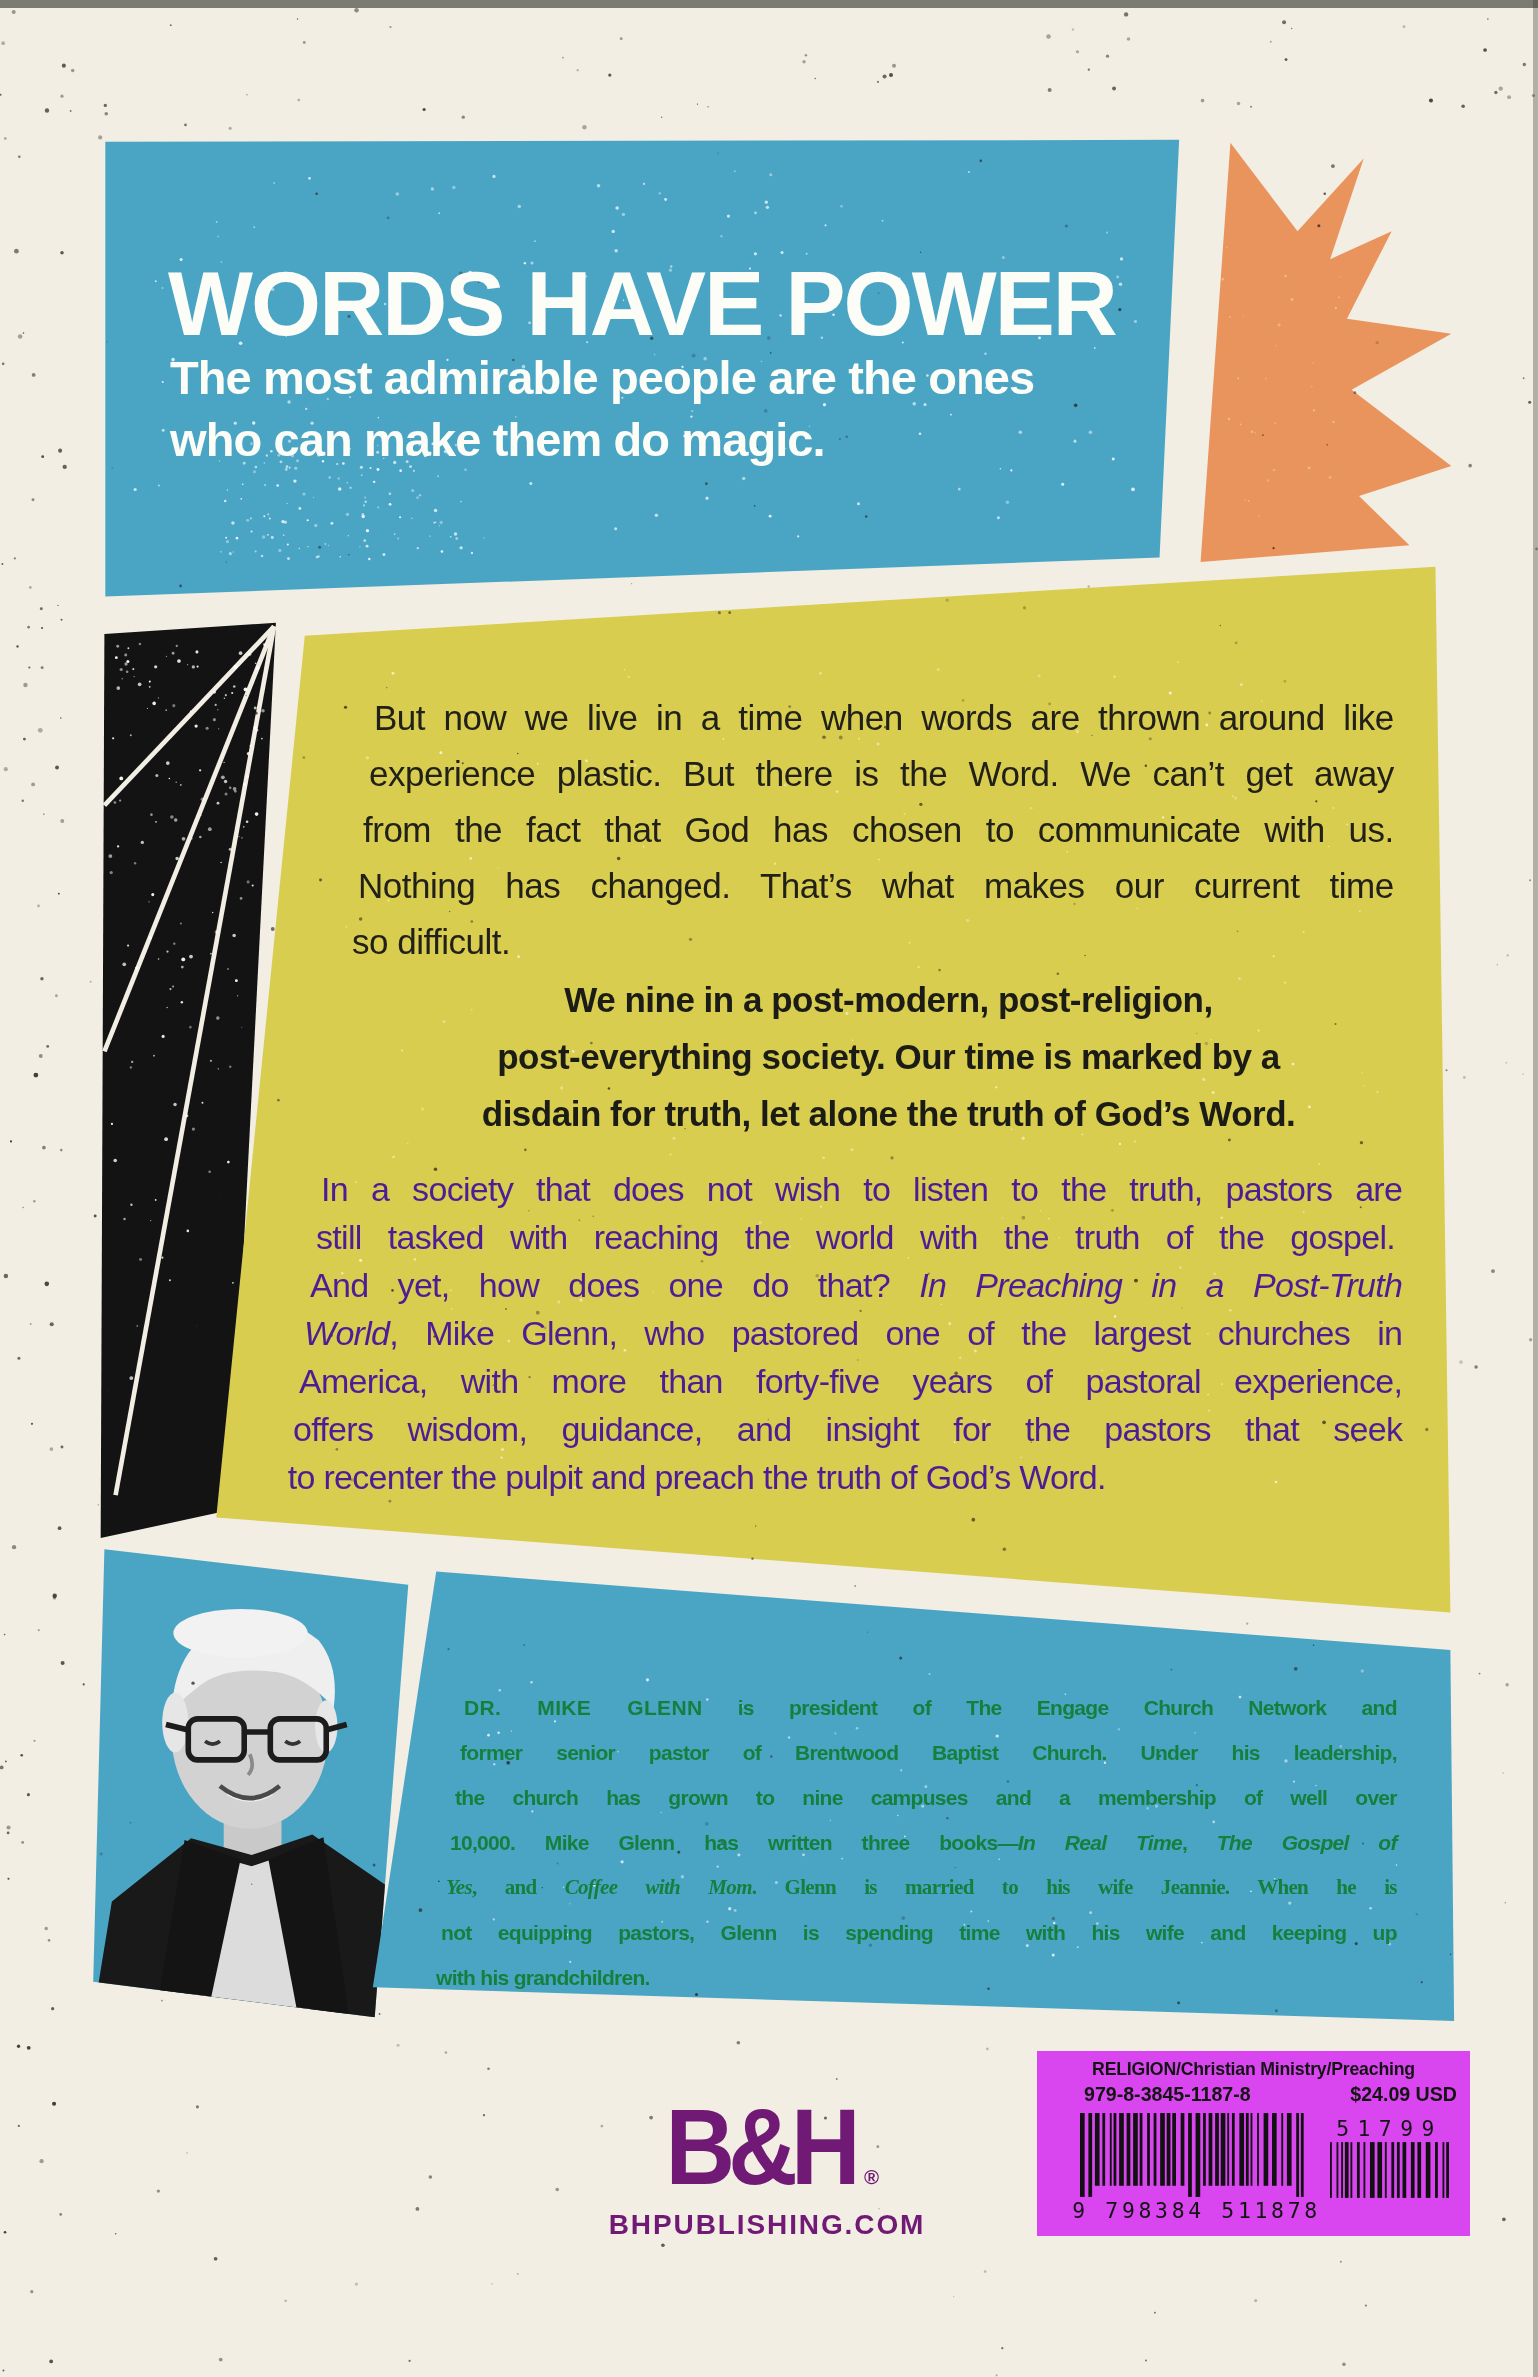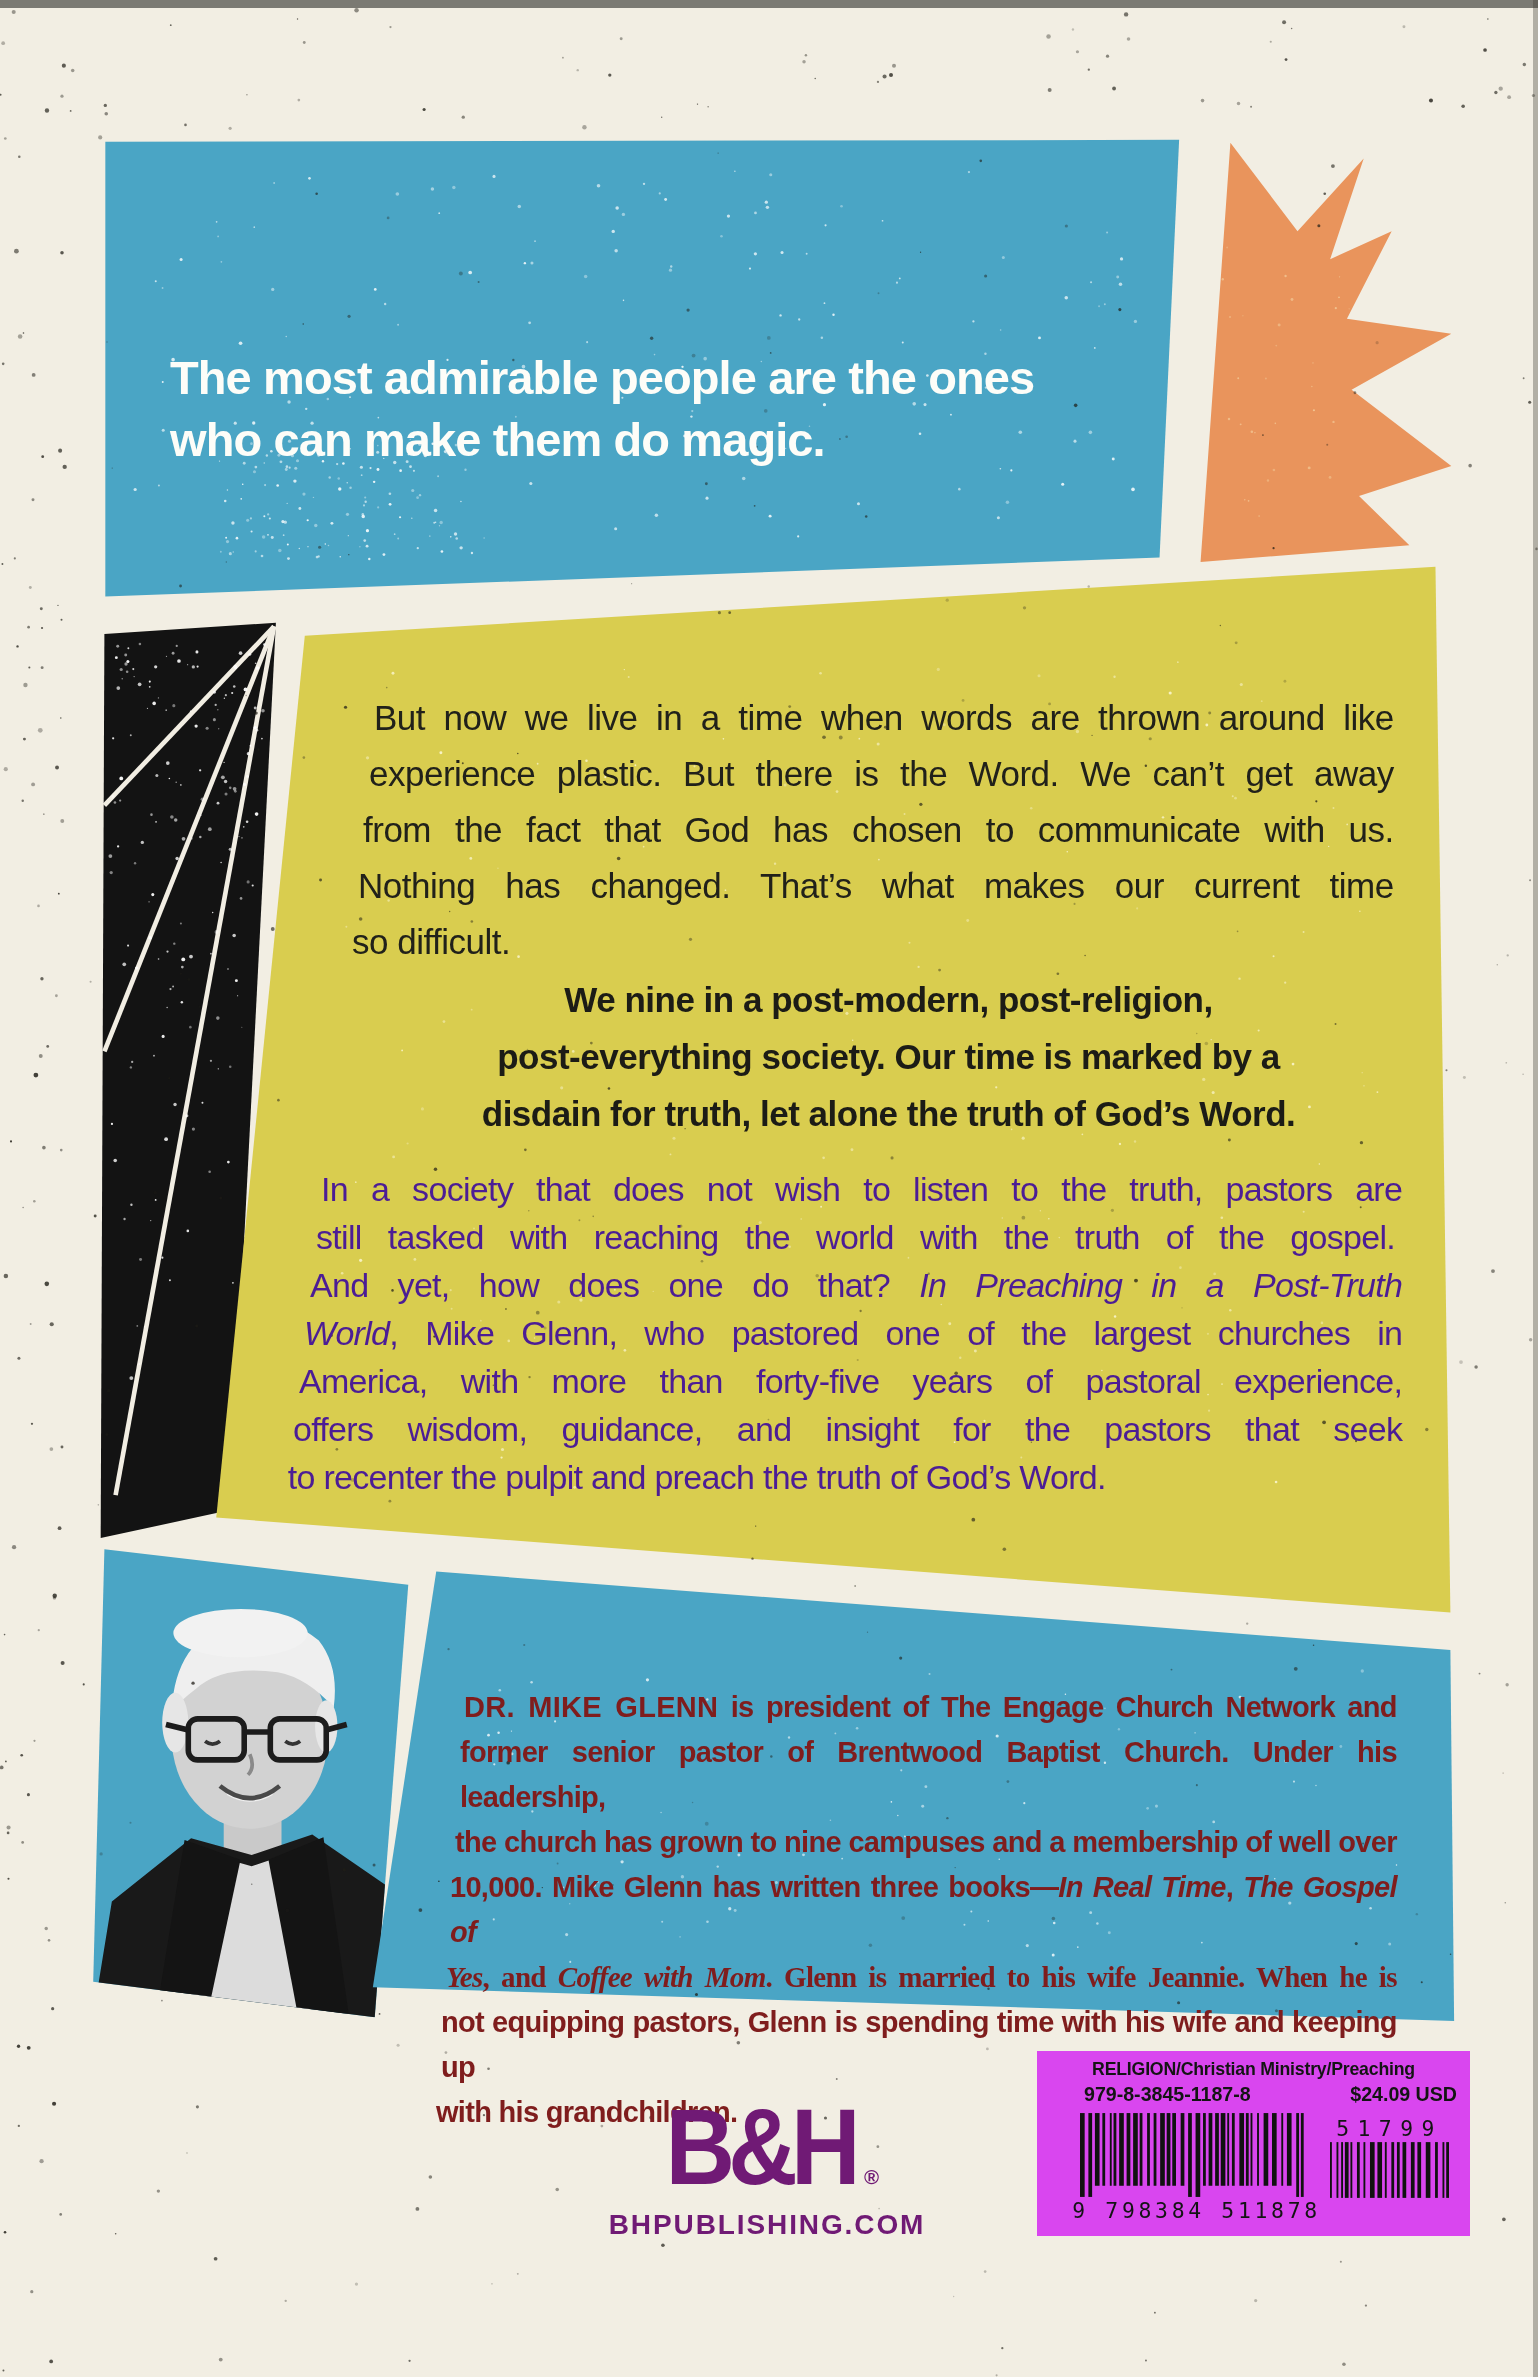--- a/index.html
+++ b/index.html
@@ -25,22 +25,22 @@
   .para2 .tline{line-height:57px;text-align:center;text-align-last:center;}
   .para3{left:270px;top:1165px;width:1135px;font-size:34px;letter-spacing:-0.7px;color:#4c1d95;}
   .para3 .tline{line-height:48px;}
 
   .tline{text-align:justify;text-align-last:justify;-moz-text-align-last:justify;}
   .tline.last{text-align-last:left;}
   .s-i{font-style:italic;}
   .s-b{font-weight:800;letter-spacing:0.3px;}
 
   
-  .bio{left:371px;top:1685px;width:1037px;font-size:29px;font-weight:bold;
-       letter-spacing:-0.7px;color:#7f1d1d;}
+  .bio{left:371px;top:1685px;width:1037px;font-size:21px;font-weight:bold;
+       letter-spacing:-0.7px;color:#15803d;}
   .bio .tline{line-height:45px;}
 
   
   .barcode-box{left:1037px;top:2051px;width:433px;height:185px;background:#d946ef;color:#141414;}
   .bc-cat{position:absolute;left:0;top:8.4px;width:100%;text-align:center;
           font-size:17.7px;font-weight:600;letter-spacing:-0.2px;}
   .bc-row{position:absolute;left:47px;right:13px;top:32px;display:flex;
           justify-content:space-between;font-size:19.6px;font-weight:600;}
   .bc-svg{position:absolute;left:43px;top:62px;}
   .bc-digits{position:absolute;left:26px;top:147px;width:267px;text-align:center;
@@ -1218,20 +1218,21 @@
         <circle cx="245.0" cy="1246.6" r="1.46" fill="#ffffff" opacity="0.89"></circle>
         <circle cx="230.0" cy="772.0" r="1.63" fill="#ffffff" opacity="0.52"></circle>
         <circle cx="140.9" cy="1478.4" r="2.09" fill="#ffffff" opacity="0.73"></circle>
         <circle cx="150.1" cy="690.8" r="1.40" fill="#ffffff" opacity="0.48"></circle>
       </g>
   </svg>
 
   <div class="abs strip-top"></div>
   <div class="abs strip-right"></div>
 
+  <div class="abs title">WORDS HAVE POWER</div>
   <div class="abs subtitle">
       <div class="tline"><span>The most admirable people are the ones</span></div>
       <div class="tline"><span>who can make them do magic.</span></div>
     </div>
 
   <div class="abs para1">
       <div class="tline" style="margin-left: 104px; margin-right: 9.3px;"><span>But now we live in a time when words are thrown around like</span></div>
       <div class="tline" style="margin-left: 99px; margin-right: 9.3px;"><span>experience plastic. But there is the Word. We can’t get away</span></div>
       <div class="tline" style="margin-left: 93px; margin-right: 9.3px;"><span>from the fact that God has chosen to communicate with us.</span></div>
       <div class="tline" style="margin-left: 88px; margin-right: 9.3px;"><span>Nothing has changed. That’s what makes our current time</span></div>

